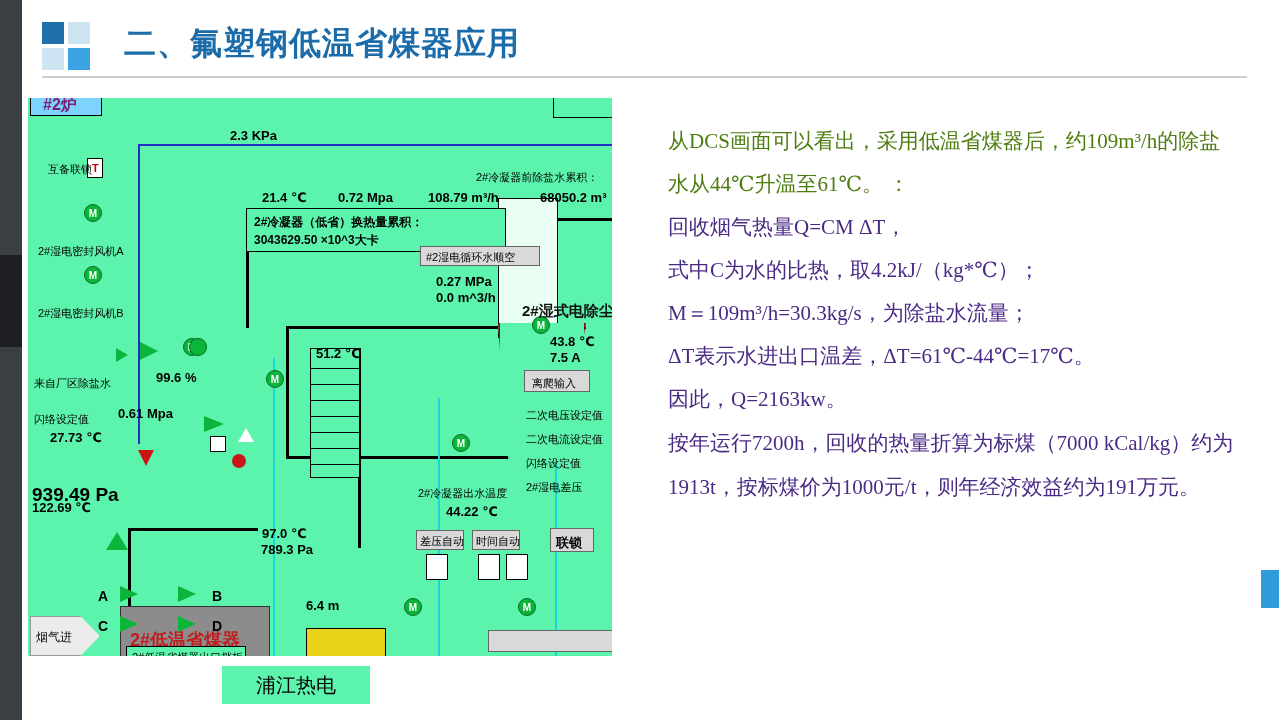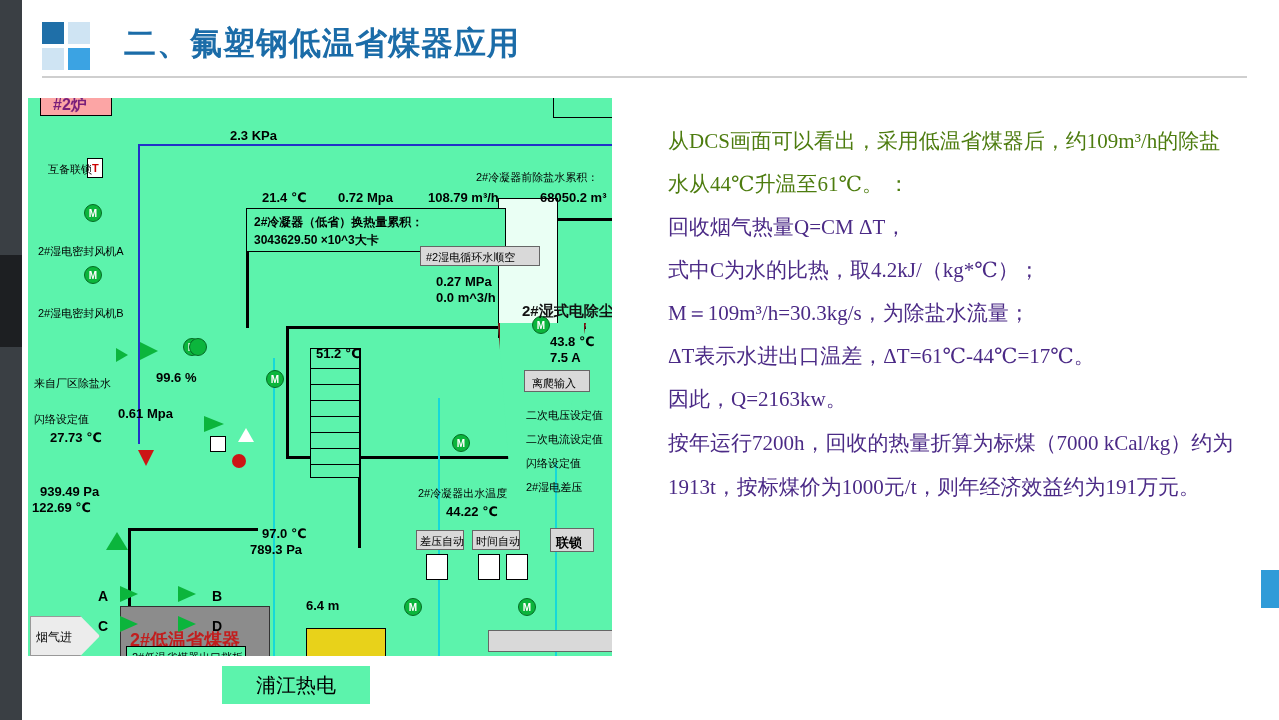--- a/index.html
+++ b/index.html
@@ -83,21 +83,21 @@
   <span class="sq a"></span>
   <span class="sq b"></span>
   <span class="sq c"></span>
   <span class="sq d"></span>
 </div>
 <div id="page-title">二、氟塑钢低温省煤器应用</div>
 <div id="header-rule"></div>
 
 <div id="dcs-panel">
 
-  <div class="dcs-box" style="left:12px;top:-8px;width:72px;height:26px;background:#fca5a5;border-color:#000;">
+  <div class="dcs-box" style="left:2px;top:-8px;width:72px;height:26px;background:#7dd3fc;border-color:#000;">
     <span class="dcs-txt b" style="left:12px;top:4px;font-size:16px;color:#7a1f7a;">#2炉</span>
   </div>
 
   <div class="dcs-box" style="left:525px;top:-6px;width:100px;height:26px;background:#5cf3ac;"></div>
 
   <div class="line" style="left:110px;top:46px;width:490px;height:2px;background:#2330c8;"></div>
   <div class="line" style="left:110px;top:46px;width:2px;height:300px;background:#2330c8;"></div>
 
   <div class="line" style="left:218px;top:120px;width:384px;height:3px;background:#000;"></div>
   <div class="line" style="left:218px;top:120px;width:3px;height:110px;background:#000;"></div>
@@ -200,24 +200,24 @@
   <span class="dcs-txt b" style="left:288px;top:248px;font-size:13px;">51.2 ℃</span>
   <span class="dcs-txt b" style="left:522px;top:236px;font-size:13px;">43.8 ℃</span>
   <span class="dcs-txt b" style="left:522px;top:252px;font-size:13px;">7.5 A</span>
 
   <div class="dcs-box" style="left:496px;top:272px;width:66px;height:22px;background:#d9d9d9;border-color:#666;"></div>
   <span class="dcs-txt" style="left:504px;top:278px;">离爬输入</span>
 
   <span class="dcs-txt b" style="left:128px;top:272px;font-size:13px;">99.6 %</span>
   <span class="dcs-txt b" style="left:90px;top:308px;font-size:13px;">0.61 Mpa</span>
   <span class="dcs-txt b" style="left:22px;top:332px;font-size:13px;">27.73 ℃</span>
-  <span class="dcs-txt b" style="left:12px;top:386px;font-size:13px;">939.49 Pa</span>
+  <span class="dcs-txt b" style="left:4px;top:386px;font-size:19px;">939.49 Pa</span>
   <span class="dcs-txt b" style="left:4px;top:402px;font-size:13px;">122.69 ℃</span>
   <span class="dcs-txt b" style="left:234px;top:428px;font-size:13px;">97.0 ℃</span>
-  <span class="dcs-txt b" style="left:222px;top:444px;font-size:13px;">789.3 Pa</span>
+  <span class="dcs-txt b" style="left:233px;top:444px;font-size:13px;">789.3 Pa</span>
   <span class="dcs-txt b" style="left:278px;top:500px;font-size:13px;text-align:right;">6.4 m</span>
 
   <span class="dcs-txt" style="left:390px;top:388px;">2#冷凝器出水温度</span>
   <span class="dcs-txt b" style="left:418px;top:406px;font-size:13px;">44.22 ℃</span>
 
   <span class="dcs-txt" style="left:498px;top:310px;">二次电压设定值</span>
   <span class="dcs-txt" style="left:498px;top:334px;font-family:Liberation Serif, serif;">二次电流设定值</span>
   <span class="dcs-txt" style="left:498px;top:358px;">闪络设定值</span>
   <span class="dcs-txt" style="left:498px;top:382px;">2#湿电差压</span>
 

